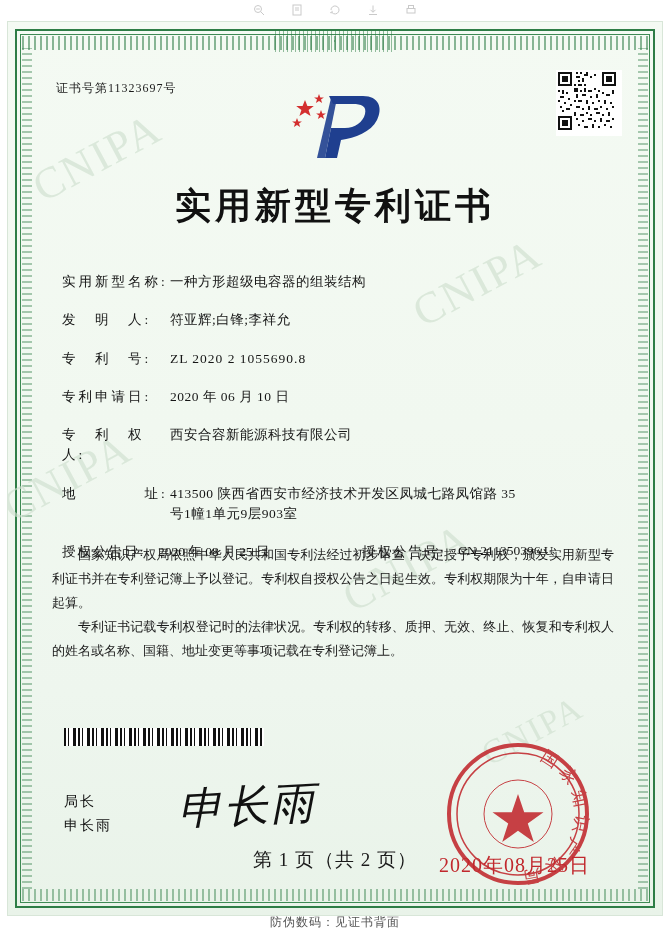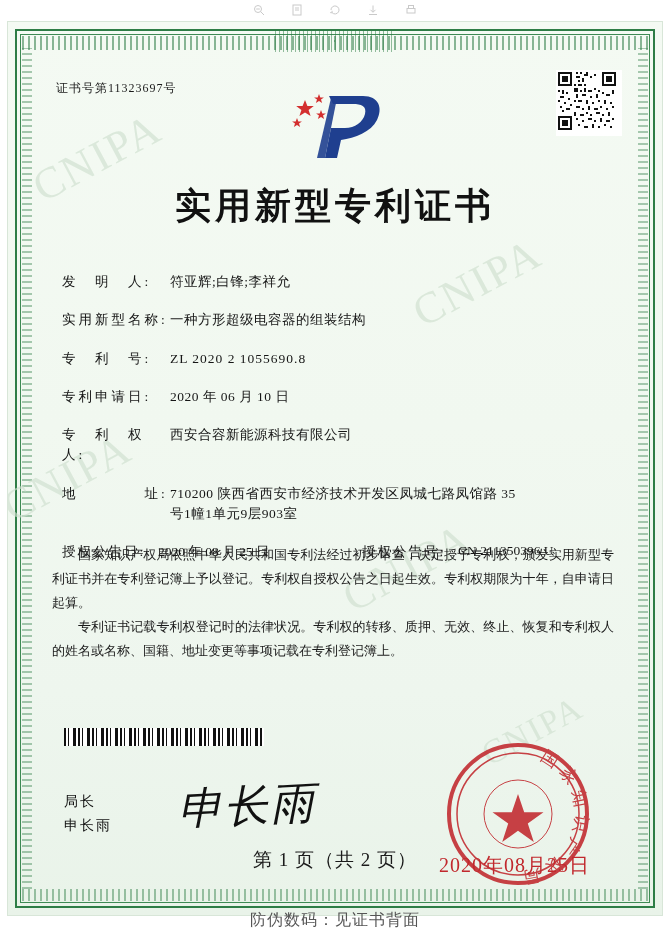--- a/index.html
+++ b/index.html
@@ -141,21 +141,21 @@
     position:absolute;right:72px;top:830px;
     color:#c1282d;font-size:20px;letter-spacing:1px;margin-left:47px;
   }
 
   .footer{
     position:absolute;left:0;right:0;bottom:42px;text-align:center;
     font-size:19px;color:#1b1b1b;letter-spacing:1px;
   }
   .below-sheet{
     position:absolute;left:0;right:0;bottom:2px;text-align:center;
-    font-size:16px;color:#555;letter-spacing:1px;
+    font-size:12px;color:#555;letter-spacing:1px;
   }
 </style>
 </head>
 <body>
 
 <div class="page">
 
   <div class="toolbar">
     <span class="tb-ico">
       <svg width="12" height="12" viewBox="0 0 12 12">
@@ -308,43 +308,43 @@
             <polygon points="22,30 23.3,33.4 26.9,33.4 24,35.6 25.1,39 22,36.9 18.9,39 20,35.6 17.1,33.4 20.7,33.4"></polygon>
             <polygon points="46,22 47.3,25.4 50.9,25.4 48,27.6 49.1,31 46,28.9 42.9,31 44,27.6 41.1,25.4 44.7,25.4"></polygon>
           </g>
         </svg>
       </div>
 
       <div class="title">实用新型专利证书</div>
 
       <div class="fields">
         <div class="row">
+          <div class="lbl">实用新型名称:</div>
+          <div class="val">一种方形超级电容器的组装结构</div>
+        </div>
+        <div class="row">
           <div class="lbl">发　明　人:</div>
           <div class="val">符亚辉;白锋;李祥允</div>
-        </div>
-        <div class="row">
-          <div class="lbl">实用新型名称:</div>
-          <div class="val">一种方形超级电容器的组装结构</div>
         </div>
         <div class="row">
           <div class="lbl">专　利　号:</div>
           <div class="val mono">ZL 2020 2 1055690.8</div>
         </div>
         <div class="row">
           <div class="lbl">专利申请日:</div>
           <div class="val">2020 年 06 月 10 日</div>
         </div>
         <div class="row">
           <div class="lbl">专　利　权　人:</div>
           <div class="val">西安合容新能源科技有限公司</div>
         </div>
         <div class="row addr">
           <div class="lbl">地　　　　址:</div>
           <div class="val">
-            <div>710200  陕西省西安市经济技术开发区凤城七路凤馆路 35</div>
+            <div>413500  陕西省西安市经济技术开发区凤城七路凤馆路 35</div>
             <div>号1幢1单元9层903室</div>
           </div>
         </div>
         <div class="rowflex">
           <div class="grant-left">
             <div class="lbl2">授权公告日:</div>
             <div>2020 年 08 月 25 日</div>
           </div>
           <div class="grant-right">
             <div class="lbl2">授权公告号:</div>

